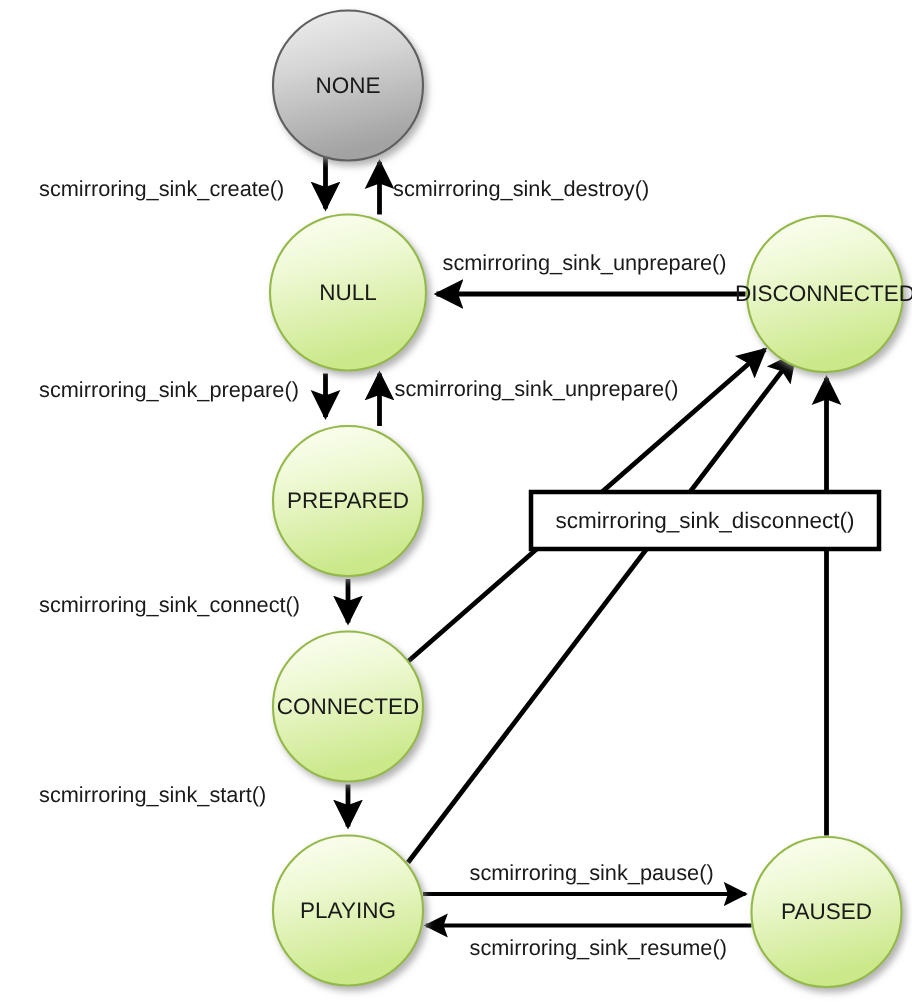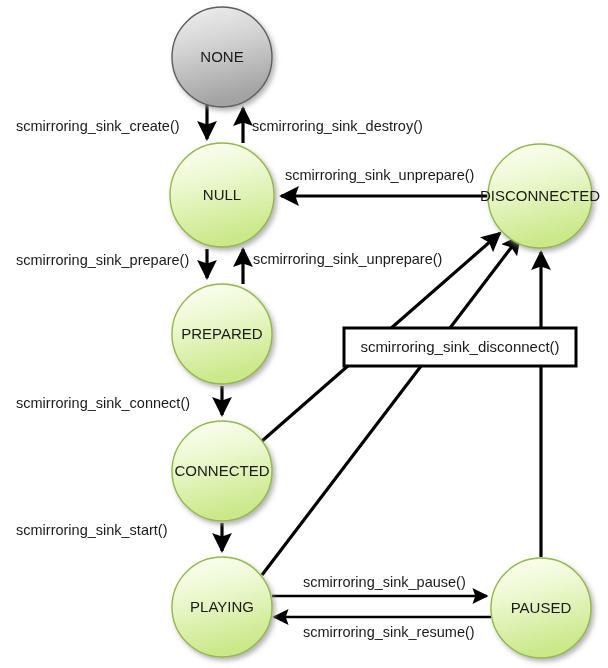--- a/index.html
+++ b/index.html
@@ -10,21 +10,21 @@
   body {
     width: 608px;
     height: 668px;
     position: relative;
     overflow: hidden;
     font-family: "Liberation Sans", sans-serif;
   }
   #diagram-root {
     position: absolute;
     top: 0;
-    left: 0;
+    left: 10px;
     width: 508px;
     height: 668px;
   }
   svg#diagram-svg {
     position: absolute;
     top: 0;
     left: 0;
     width: 608px;
     height: 668px;
     display: block;

